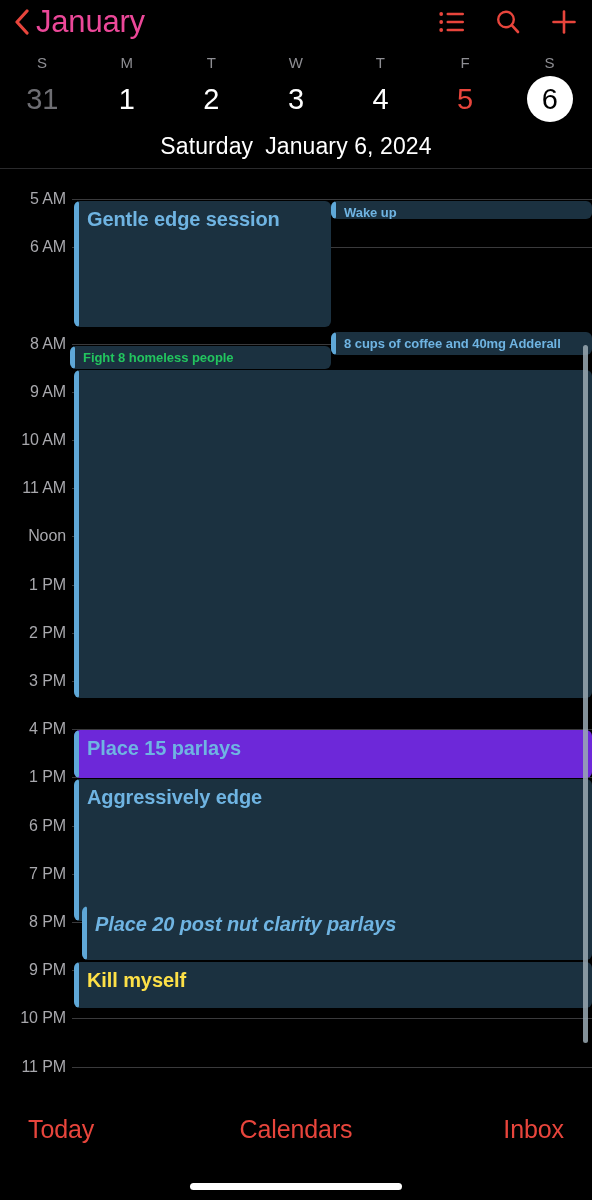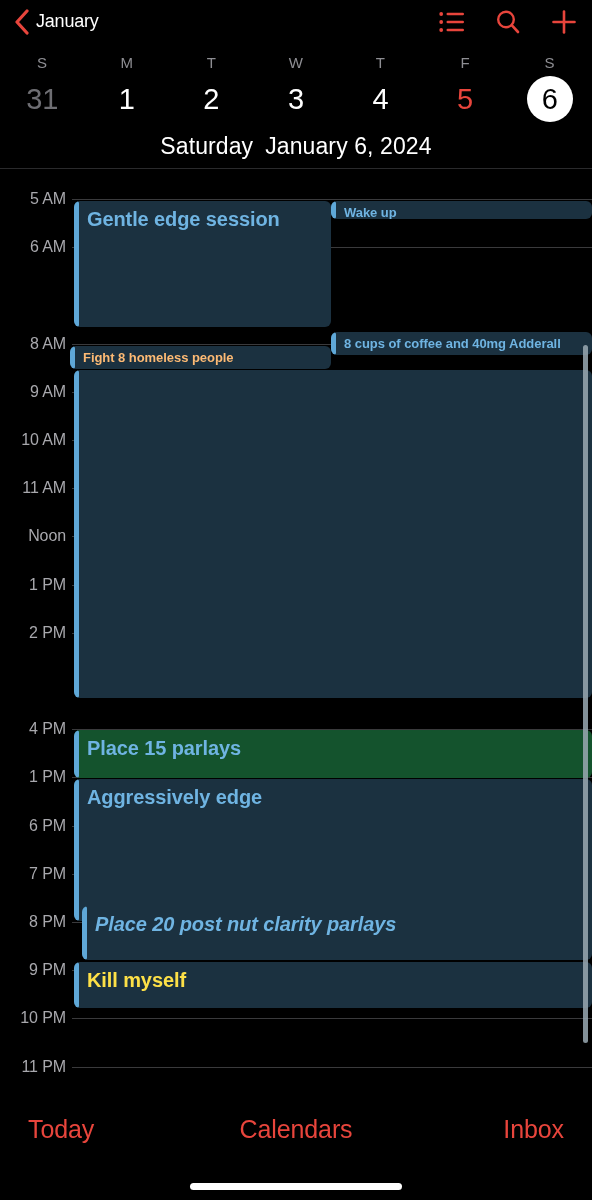--- a/index.html
+++ b/index.html
@@ -29,23 +29,23 @@
     display: flex;
     align-items: center;
     color: #E8453C;
   }
   .nav-chevron {
     width: 16px; height: 26px;
     display: block;
     margin-right: 6px;
   }
   .nav-back-label {
-    font-size: 18px;
+    font-size: 31px;
     letter-spacing: -0.2px;
-    color: #ffffff;
+    color: #ec4899;
     line-height: 1;
     position: relative;
     top: -1px;
   }
   .nav-actions {
     position: absolute;
     right: 0; top: 0;
     height: 44px;
     display: flex;
     align-items: center;
@@ -349,20 +349,24 @@
         <div class="hour-line"></div>
       </div>
       <div class="hour-row" style="top: 415.6px;">
         <div class="hour-label">1 PM</div>
         <div class="hour-line"></div>
       </div>
       <div class="hour-row" style="top: 463.8px;">
         <div class="hour-label">2 PM</div>
         <div class="hour-line"></div>
       </div>
+      <div class="hour-row" style="top: 512px;">
+        <div class="hour-label">3 PM</div>
+        <div class="hour-line"></div>
+      </div>
       <div class="hour-row" style="top: 560.2px;">
         <div class="hour-label">4 PM</div>
         <div class="hour-line"></div>
       </div>
       <div class="hour-row" style="top: 608.4px;">
         <div class="hour-label">1 PM</div>
         <div class="hour-line"></div>
       </div>
       <div class="hour-row" style="top: 656.6px;">
         <div class="hour-label">6 PM</div>
@@ -393,30 +397,30 @@
       <div class="event big" style="left: 74px; top: 32px; width: 257px; height: 126px; background: rgb(27, 49, 64);">
         <div class="bar" style="background: rgb(95, 168, 216);"></div>
         <div class="etitle" style="color: rgb(111, 180, 226);">Gentle edge session</div>
       </div>
       <div class="event small" style="left: 331px; top: 32px; width: 261px; height: 18px; background: rgb(27, 49, 64);">
         <div class="bar" style="background: rgb(95, 168, 216);"></div>
         <div class="etitle" style="color: rgb(111, 180, 226);">Wake up</div>
       </div>
       <div class="event small" style="left: 70px; top: 177px; width: 261px; height: 23px; background: rgb(27, 49, 64);">
         <div class="bar" style="background: rgb(95, 168, 216);"></div>
-        <div class="etitle" style="color: #fdba74;">Fight 8 homeless people</div>
+        <div class="etitle" style="color: #22c55e;">Fight 8 homeless people</div>
       </div>
       <div class="event small" style="left: 331px; top: 163px; width: 261px; height: 23px; background: rgb(27, 49, 64);">
         <div class="bar" style="background: rgb(95, 168, 216);"></div>
         <div class="etitle" style="color: rgb(111, 180, 226);">8 cups of coffee and 40mg Adderall</div>
       </div>
       <div class="event big" style="left: 74px; top: 201px; width: 518px; height: 328px; background: rgb(27, 49, 64);">
         <div class="bar" style="background: rgb(95, 168, 216);"></div>
       </div>
-      <div class="event big" style="left: 74px; top: 561px; width: 518px; height: 48px; background: #14532d;">
+      <div class="event big" style="left: 74px; top: 561px; width: 518px; height: 48px; background: #6d28d9;">
         <div class="bar" style="background: rgb(95, 168, 216);"></div>
         <div class="etitle" style="color: rgb(111, 180, 226);">Place 15 parlays</div>
       </div>
       <div class="event big" style="left: 74px; top: 610px; width: 518px; height: 142px; background: rgb(27, 49, 64);">
         <div class="bar" style="background: rgb(95, 168, 216);"></div>
         <div class="etitle" style="color: rgb(111, 180, 226);">Aggressively edge</div>
       </div>
       <div class="event big" style="left: 82px; top: 737px; width: 510px; height: 54px; background: rgb(27, 49, 64); font-style: italic;">
         <div class="bar" style="background: rgb(95, 168, 216);"></div>
         <div class="etitle" style="color: rgb(111, 180, 226);">Place 20 post nut clarity parlays</div>

